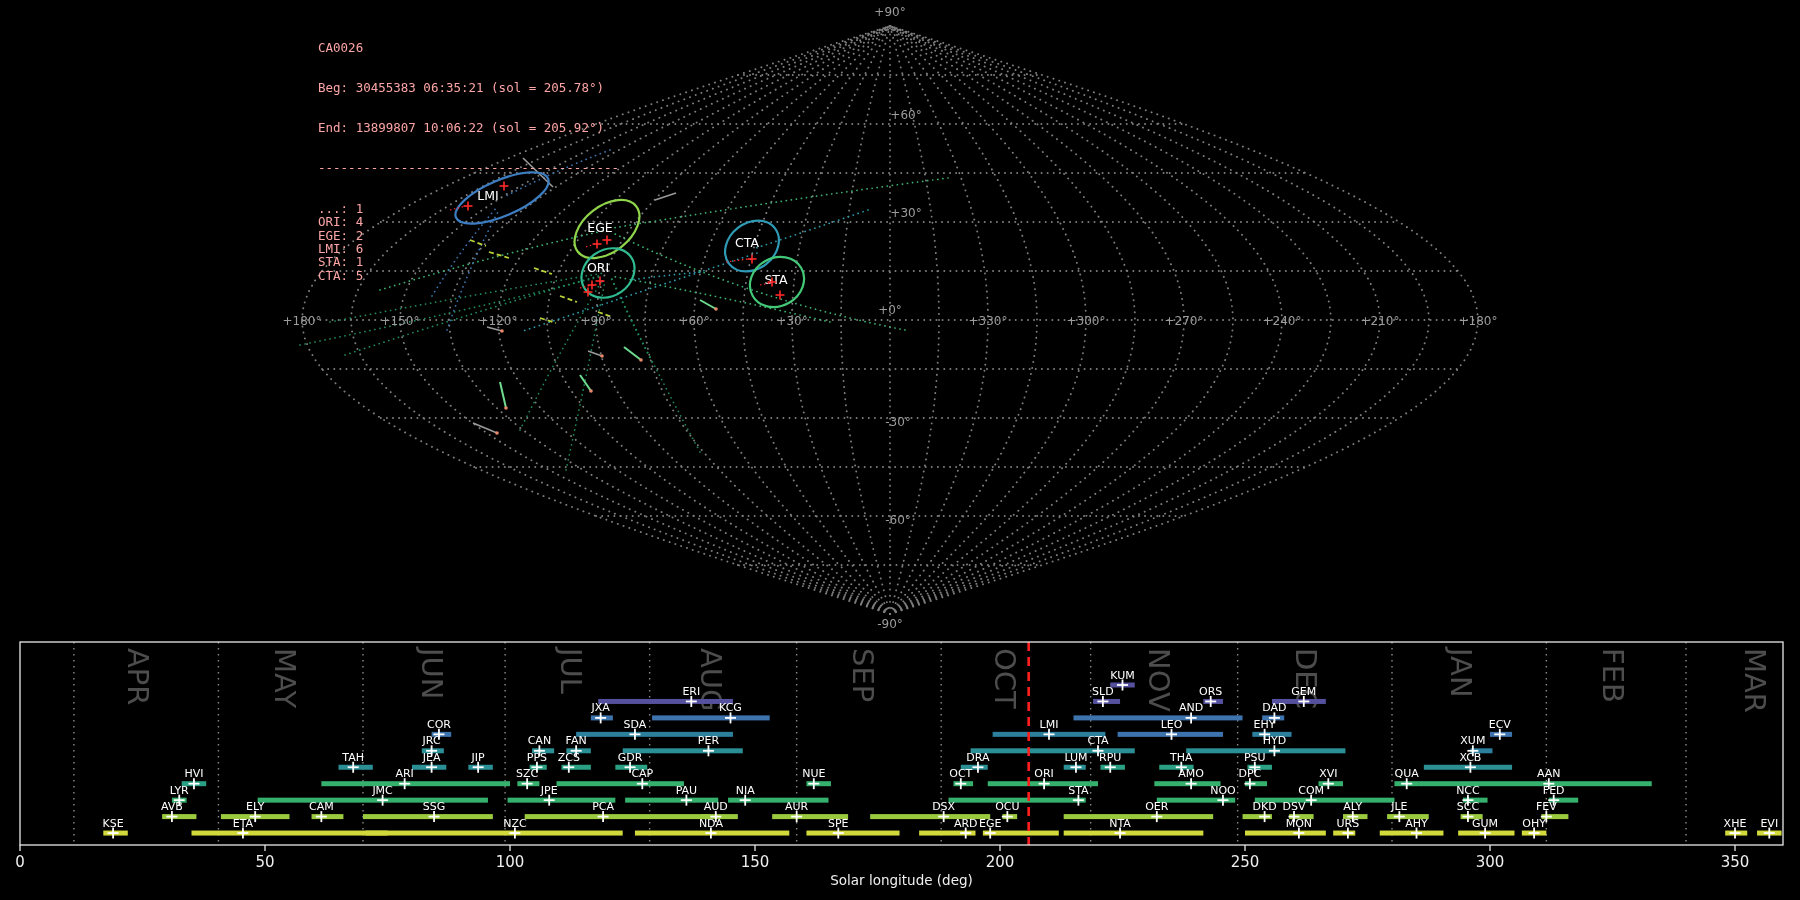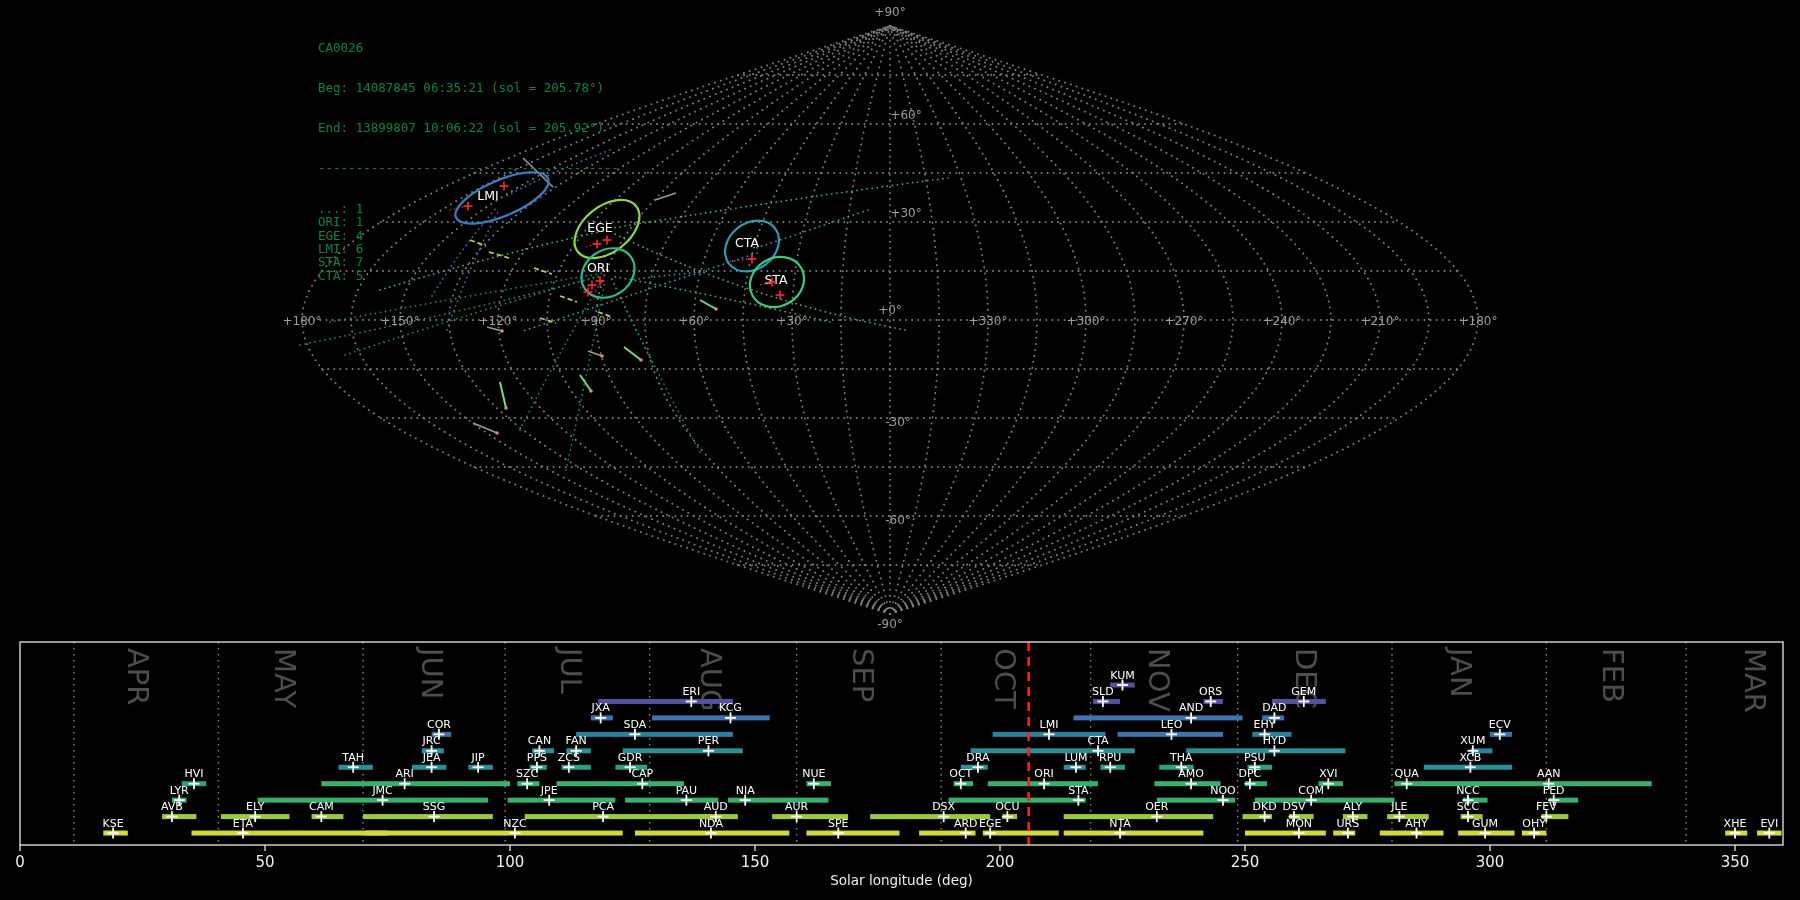--- a/index.html
+++ b/index.html
@@ -1,19 +1,19 @@
 <!DOCTYPE html>
 <html><head>
 <meta charset="utf-8">
 <style>
   html,body{margin:0;padding:0;background:#000;}
   .stage{position:relative;width:1800px;height:900px;background:#000;overflow:hidden;
          font-family:"DejaVu Sans",sans-serif;}
   svg{position:absolute;left:0;top:0;}
-  .header{position:absolute;left:318px;top:14px;color:#15803d;
+  .header{position:absolute;left:318px;top:14px;color:#fca5a5;
           font-family:"DejaVu Sans Mono",monospace;font-size:12.5px;line-height:13.4px;
           white-space:pre;z-index:5;}
 </style>
 </head>
 <body>
 
 <div class="stage">
   <svg id="scene" width="1800" height="900" viewBox="0 0 1800 900">
       <g>
         <polyline points="890.0,614.0 859.2,604.2 828.5,594.4 798.0,584.6 767.7,574.8 737.8,565.0 708.3,555.2 679.3,545.4 650.8,535.6 623.1,525.8 596.0,516.0 569.8,506.2 544.4,496.4 520.0,486.6 496.6,476.8 474.2,467.0 453.0,457.2 433.0,447.4 414.3,437.6 396.9,427.8 380.8,418.0 366.1,408.2 352.8,398.4 341.1,388.6 330.8,378.8 322.0,369.0 314.8,359.2 309.2,349.4 305.2,339.6 302.8,329.8 302.0,320.0 302.8,310.2 305.2,300.4 309.2,290.6 314.8,280.8 322.0,271.0 330.8,261.2 341.1,251.4 352.8,241.6 366.1,231.8 380.8,222.0 396.9,212.2 414.3,202.4 433.0,192.6 453.0,182.8 474.2,173.0 496.6,163.2 520.0,153.4 544.4,143.6 569.8,133.8 596.0,124.0 623.1,114.2 650.8,104.4 679.3,94.6 708.3,84.8 737.8,75.0 767.7,65.2 798.0,55.4 828.5,45.6 859.2,35.8 890.0,26.0" stroke="#7d7d7d" stroke-width="1.9" stroke-linecap="round" stroke-dasharray="0.1 6" fill="none"></polyline>
@@ -739,18 +739,18 @@
         <text x="1245" y="867" fill="#efefef" font-size="15px" text-anchor="middle" font-family="&quot;DejaVu Sans&quot;,sans-serif">250</text>
         <line x1="1490" y1="845" x2="1490" y2="851" stroke="#e9e9e9" stroke-width="1.3"></line>
         <text x="1490" y="867" fill="#efefef" font-size="15px" text-anchor="middle" font-family="&quot;DejaVu Sans&quot;,sans-serif">300</text>
         <line x1="1735.0000000000002" y1="845" x2="1735.0000000000002" y2="851" stroke="#e9e9e9" stroke-width="1.3"></line>
         <text x="1735.0000000000002" y="867" fill="#efefef" font-size="15px" text-anchor="middle" font-family="&quot;DejaVu Sans&quot;,sans-serif">350</text>
         <text x="901.5" y="885" fill="#efefef" font-size="13.5px" text-anchor="middle" font-family="&quot;DejaVu Sans&quot;,sans-serif">Solar longitude (deg)</text>
       </g>
     </svg>
   <div class="header">
     <div>CA0026</div>
-    <div>Beg: 14087845 06:35:21 (sol = 205.78°)</div>
+    <div>Beg: 30455383 06:35:21 (sol = 205.78°)</div>
     <div>End: 13899807 10:06:22 (sol = 205.92°)</div>
     <div>----------------------------------------</div>
-    <div id="counts"><div>...: 1</div><div>ORI: 1</div><div>EGE: 4</div><div>LMI: 6</div><div>STA: 7</div><div>CTA: 5</div></div>
+    <div id="counts"><div>...: 1</div><div>ORI: 4</div><div>EGE: 2</div><div>LMI: 6</div><div>STA: 1</div><div>CTA: 5</div></div>
   </div>
 </div>
 
 </body></html>

